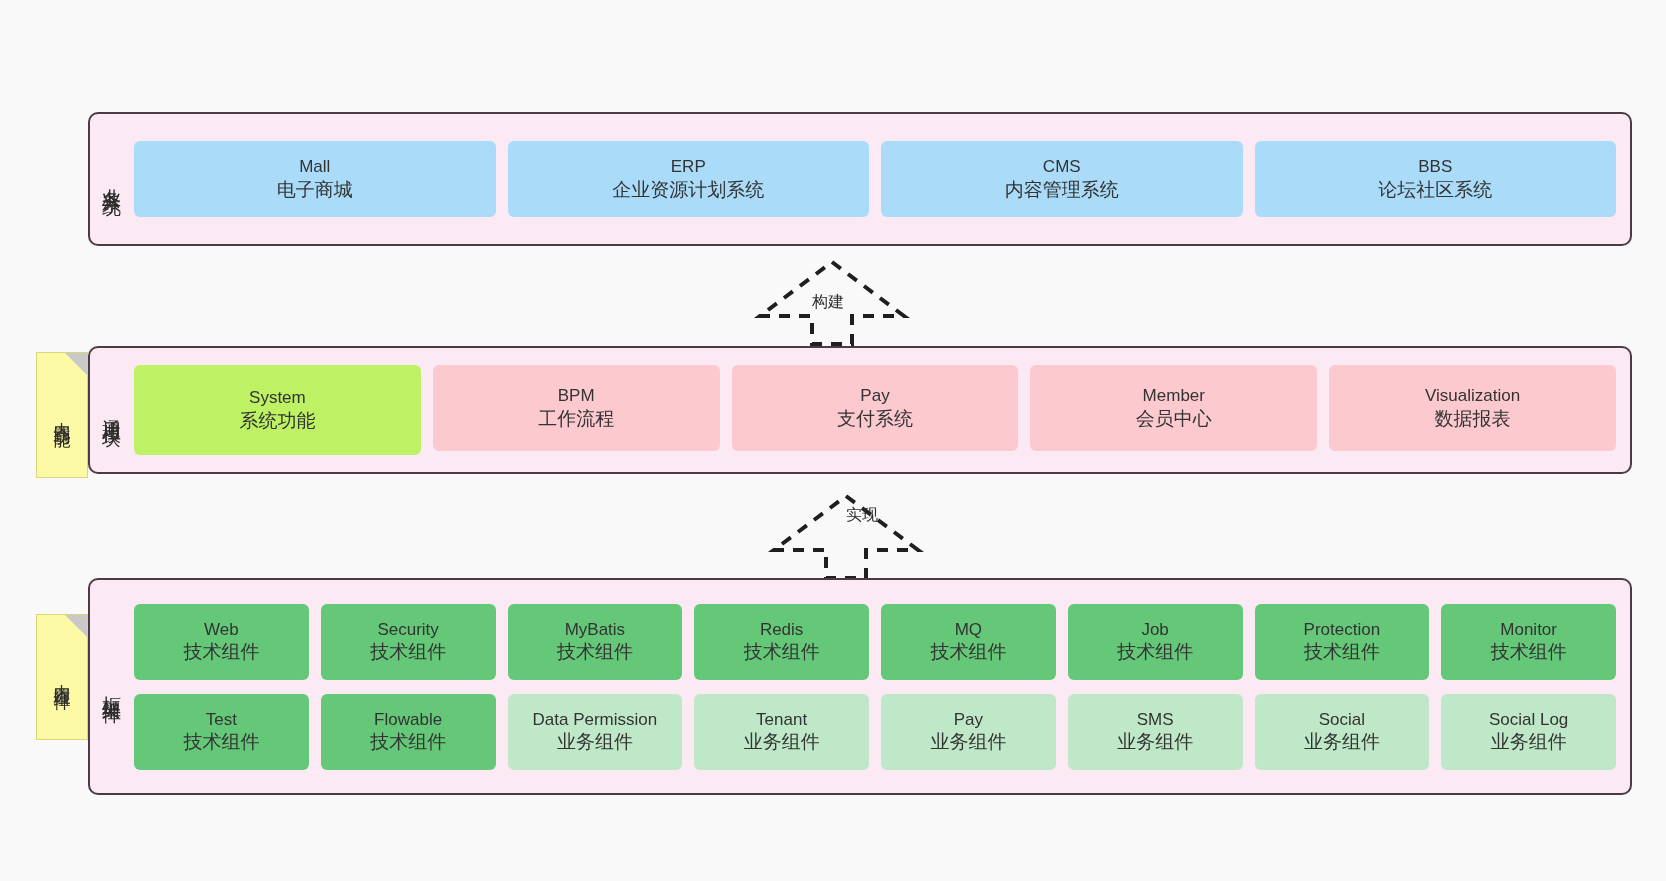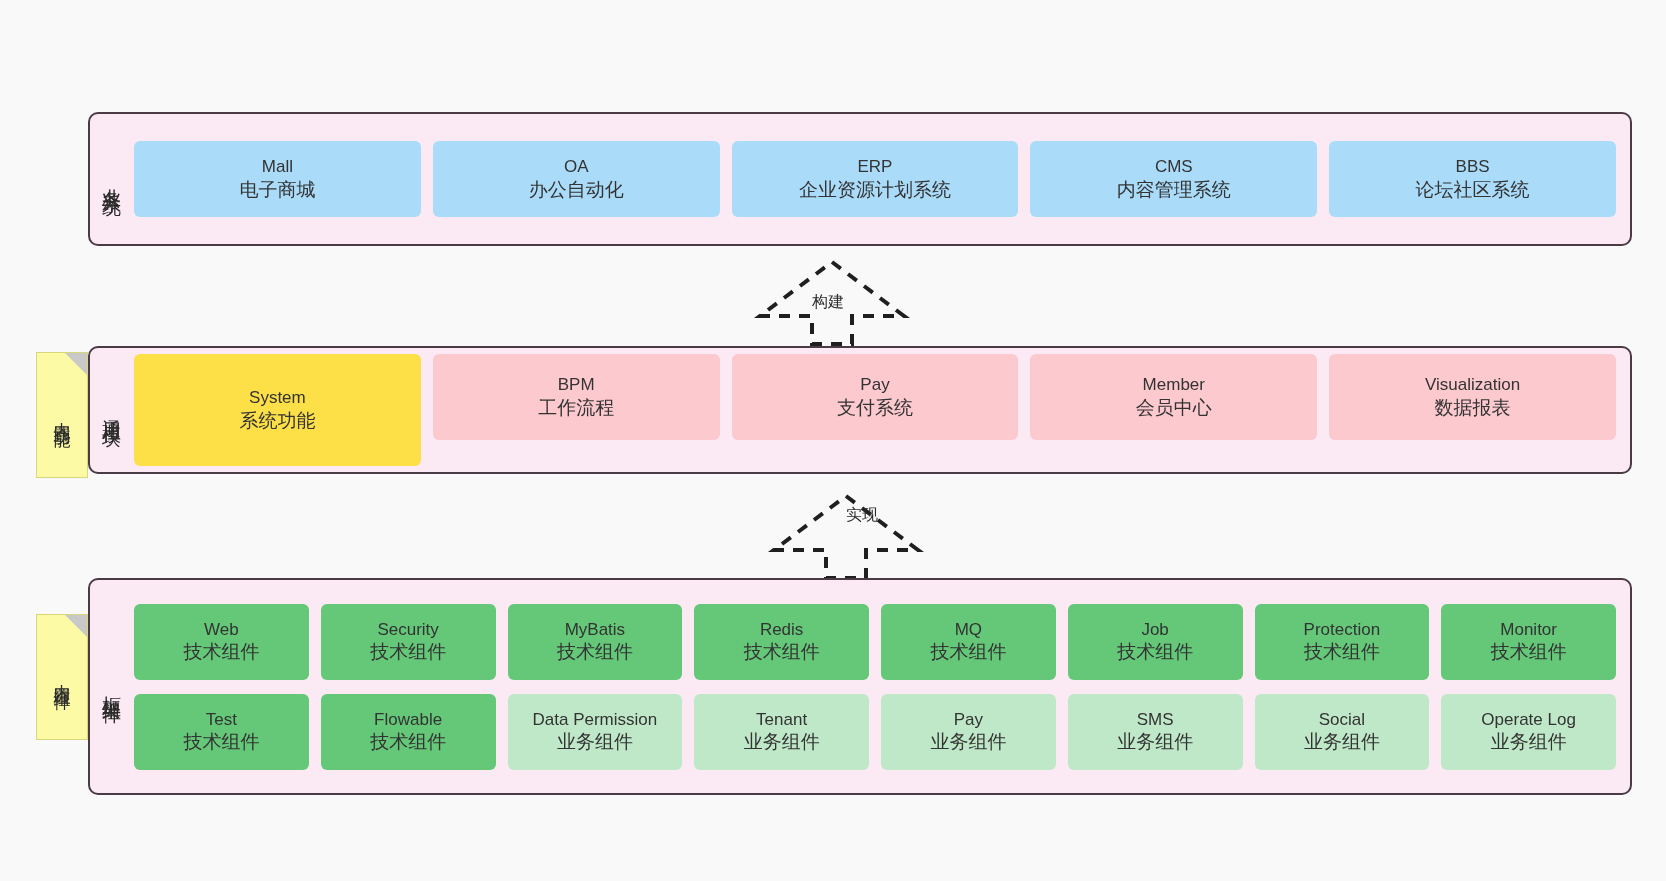--- a/index.html
+++ b/index.html
@@ -84,21 +84,21 @@
     padding: 6px 4px;
   }
   .node .n-title {
     font-size: 17px;
   }
   .node .n-sub {
     font-size: 19px;
   }
 
   .biz  { background: #aadcfa; height: 76px; }
-  .mod-strong { background: #fde047; height: 112px; }
+  .mod-strong { background: #bef264; height: 90px; }
   .mod-light  { background: #fcc9cf; height: 86px; }
   .comp-tech  { background: #64c878; height: 76px; }
   .comp-biz   { background: #bfe8c8; height: 76px; }
 
   
   .sticky {
     position: absolute;
     box-sizing: border-box;
     background: #fcfaa4;
     border: 1px solid #d9d77c;
@@ -142,24 +142,20 @@
 
   <div class="layer" style="left:88px; top:112px; width:1544px; height:134px;">
     <div class="layer-title">业务系统</div>
     <div class="layer-body">
       <div class="row">
         <div class="node biz">
           <div class="n-title">Mall</div>
           <div class="n-sub">电子商城</div>
         </div>
         <div class="node biz">
-          <div class="n-title">OA</div>
-          <div class="n-sub">办公自动化</div>
-        </div>
-        <div class="node biz">
           <div class="n-title">ERP</div>
           <div class="n-sub">企业资源计划系统</div>
         </div>
         <div class="node biz">
           <div class="n-title">CMS</div>
           <div class="n-sub">内容管理系统</div>
         </div>
         <div class="node biz">
           <div class="n-title">BBS</div>
           <div class="n-sub">论坛社区系统</div>
@@ -279,21 +275,21 @@
           </div>
           <div class="node comp-biz">
             <div class="n-title">SMS</div>
             <div class="n-sub">业务组件</div>
           </div>
           <div class="node comp-biz">
             <div class="n-title">Social</div>
             <div class="n-sub">业务组件</div>
           </div>
           <div class="node comp-biz">
-            <div class="n-title">Operate Log</div>
+            <div class="n-title">Social Log</div>
             <div class="n-sub">业务组件</div>
           </div>
         </div>
 
       </div>
     </div>
   </div>
 
 </div>
 

